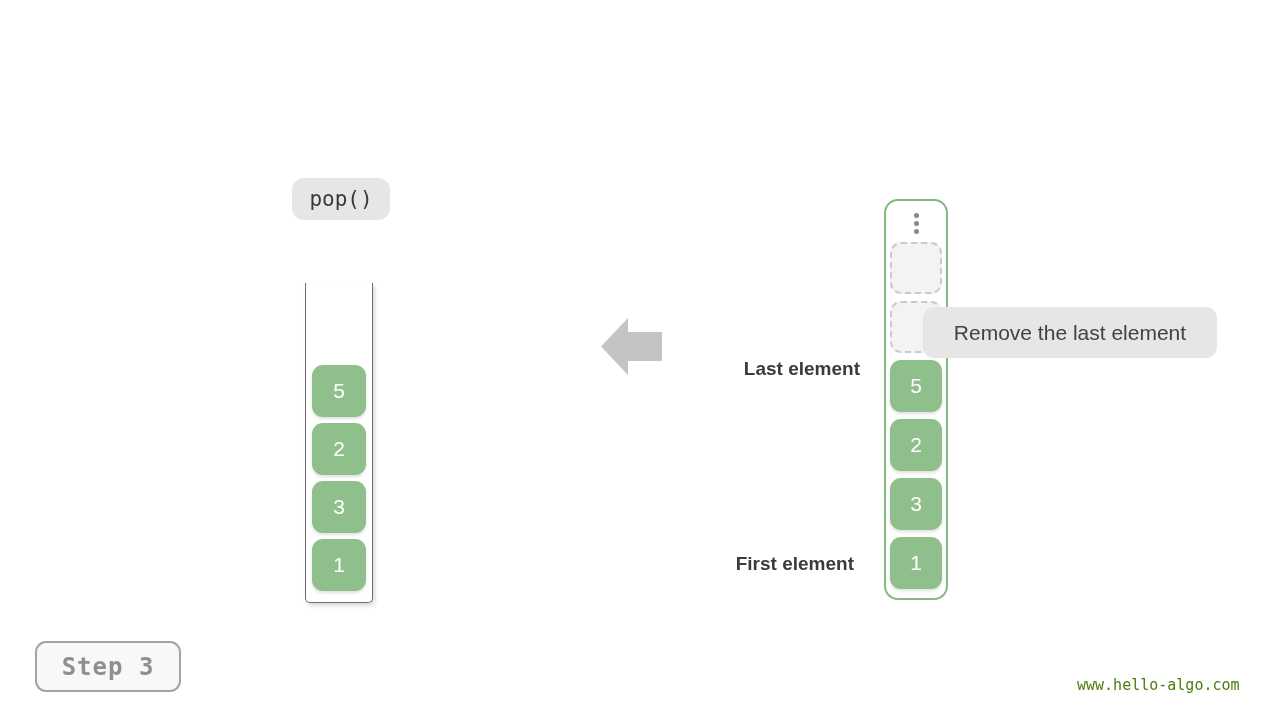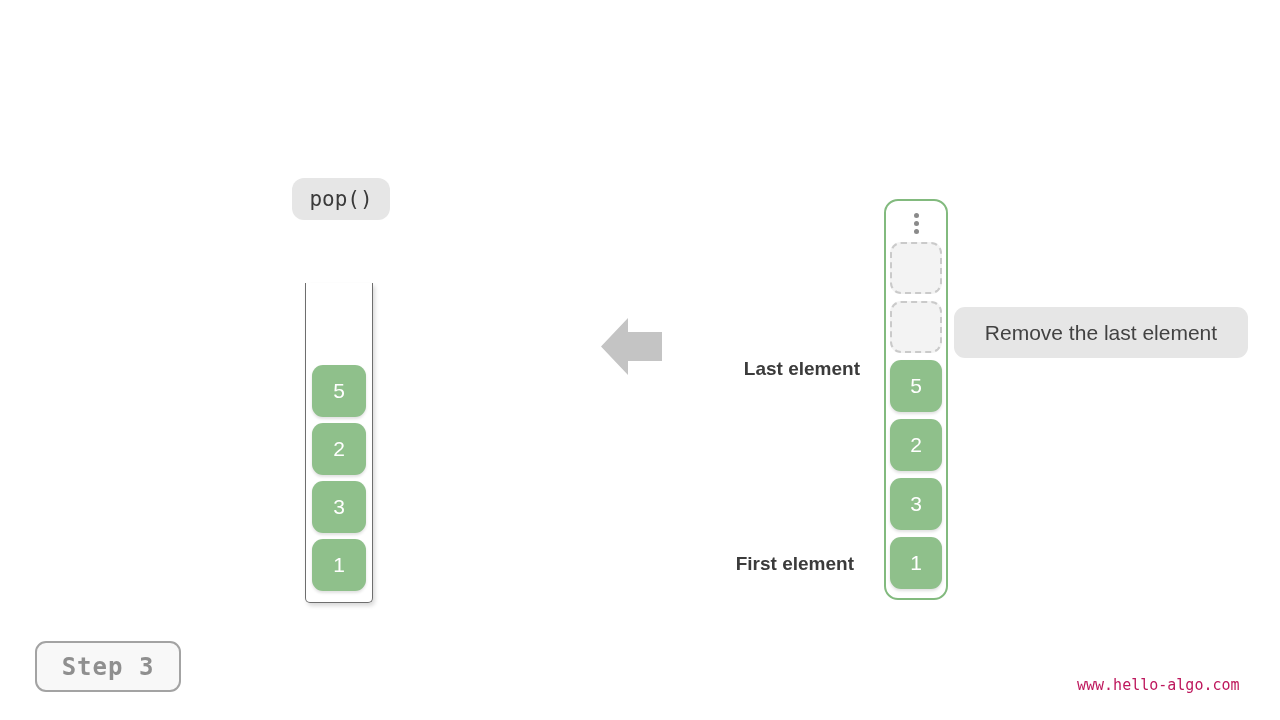--- a/index.html
+++ b/index.html
@@ -59,37 +59,37 @@
     position:absolute; left:440px; top:426px; width:400px; text-align:center;
     font-size:21px; color:#9a9a9a;
   }
   .pointer-label {
     position:absolute; font-size:19px; font-weight:700; color:#3b3b3b; text-align:right;
   }
   .last-el { right:420px; top:358px; }
   .first-el { right:426px; top:553px; }
 
   .remove-label {
-    position:absolute; left:954px; top:307px; width:294px; height:51px;
+    position:absolute; left:923px; top:307px; width:294px; height:51px;
     background:var(--label-bg,#e4e4e4); border-radius:11px;
     display:flex; align-items:center; justify-content:center;
     font-size:21px; color:#424242;
   }
 
   .step-badge {
     position:absolute; left:35px; top:641px; width:146px; height:51px;
     background:#f8f8f8; border:2px solid #a3a3a3; border-radius:11px; box-sizing:border-box;
     display:flex; align-items:center; justify-content:center;
     font-family:"DejaVu Sans Mono", monospace; font-weight:700; font-size:24px;
     color:#8f8f8f; letter-spacing:1px;
   }
 
   .watermark {
     position:absolute; left:1077px; top:676px;
-    font-family:"DejaVu Sans Mono", monospace; font-size:15px; color:#be185d;
+    font-family:"DejaVu Sans Mono", monospace; font-size:15px; color:#4d7c0f;
   }
 </style>
 </head>
 <body>
 
 <div class="page">
 
   <div class="pop-label">pop()</div>
 
   <div class="left-stack">

